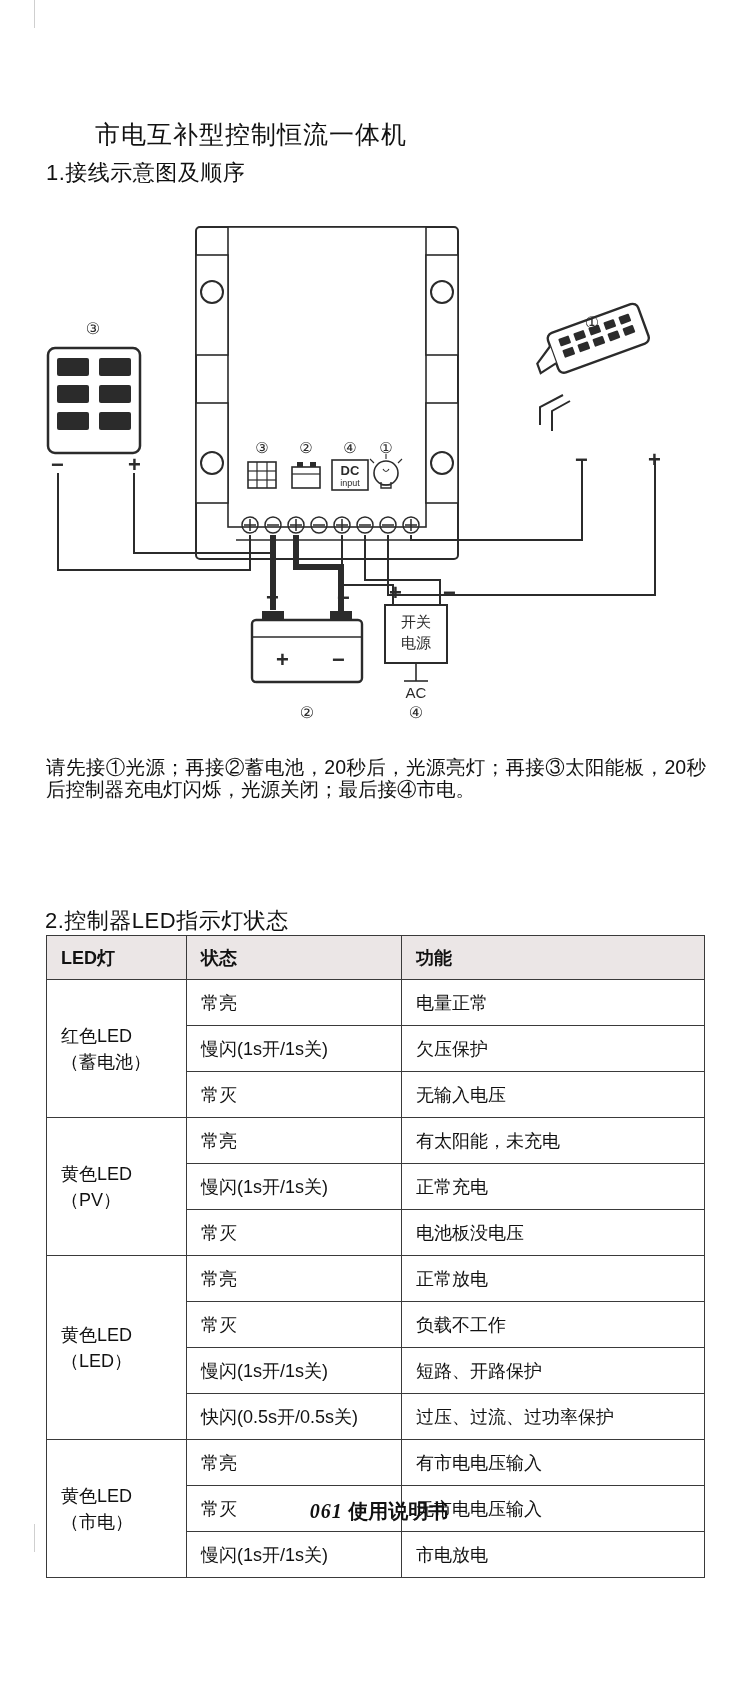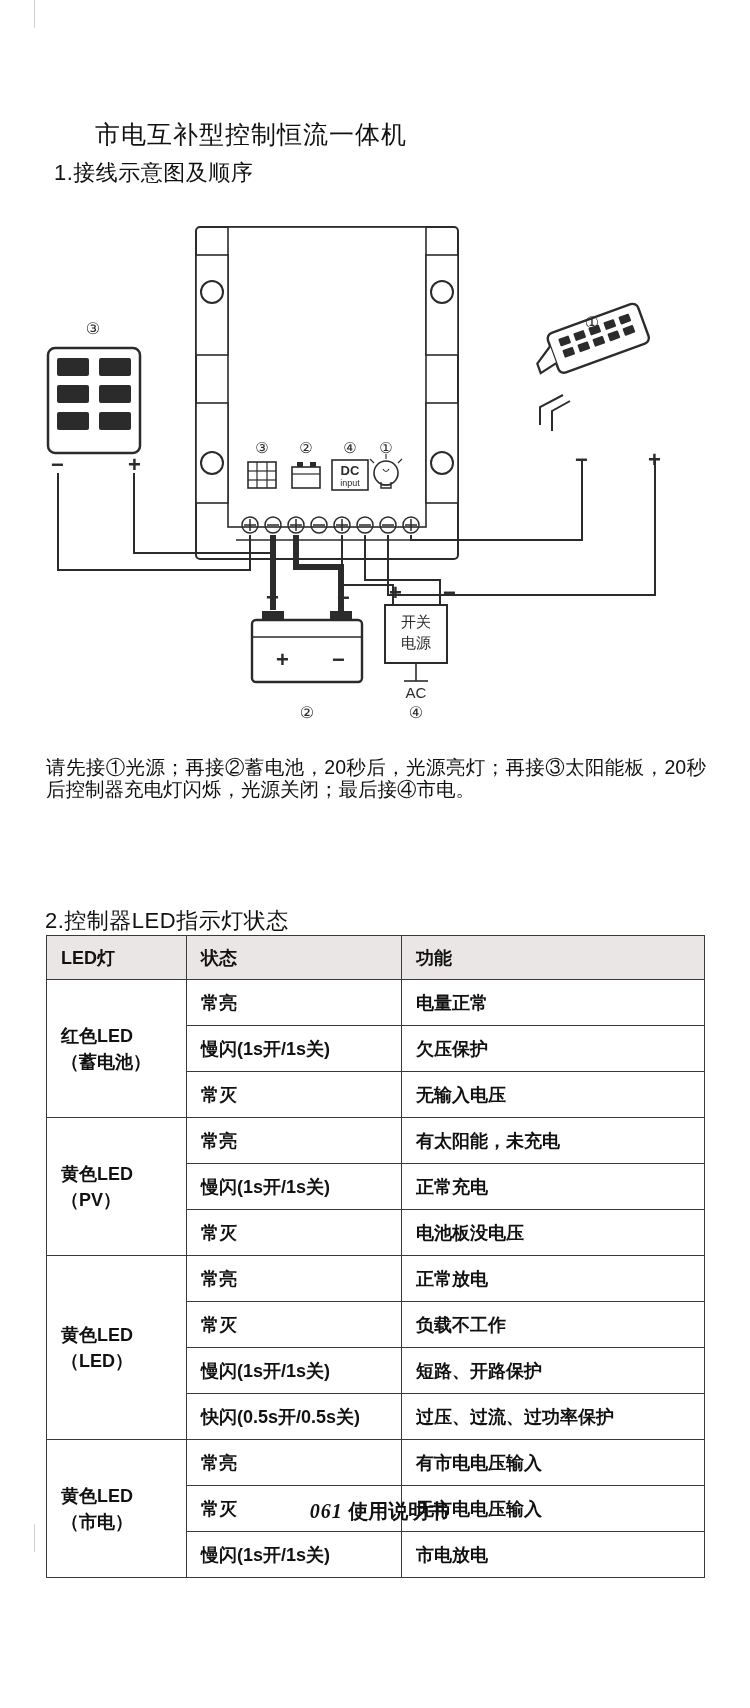--- a/index.html
+++ b/index.html
@@ -36,21 +36,21 @@
     font-size: 25px;
     letter-spacing: 1px;
     color: #111;
   }
   .section-title {
     position: absolute;
     font-size: 22px;
     color: #111;
     letter-spacing: 0.5px;
   }
-  #sec1 { left: 54px; top: 158px; }
+  #sec1 { left: 46px; top: 158px; }
   #sec2 { left: 45px; top: 906px; }
 
   .paragraph {
     position: absolute;
     left: 46px;
     top: 756px;
     width: 660px;
     font-size: 19.5px;
     line-height: 22px;
     color: #111;
@@ -77,21 +77,21 @@
     table-layout: fixed;
   }
   .led-table th, .led-table td {
     border: 1px solid #3a3a3a;
     font-size: 18px;
     color: #111;
     padding: 0 14px;
     height: 45px;
     text-align: left;
     vertical-align: middle;
-    font-weight: bold;
+    font-weight: normal;
   }
   .led-table thead th {
     background: #ebe6e6;
     font-weight: bold;
     height: 43px;
   }
   .led-table col.c1 { width: 140px; }
   .led-table col.c2 { width: 215px; }
   .led-table col.c3 { width: 303px; }
   .led-table td.group {

